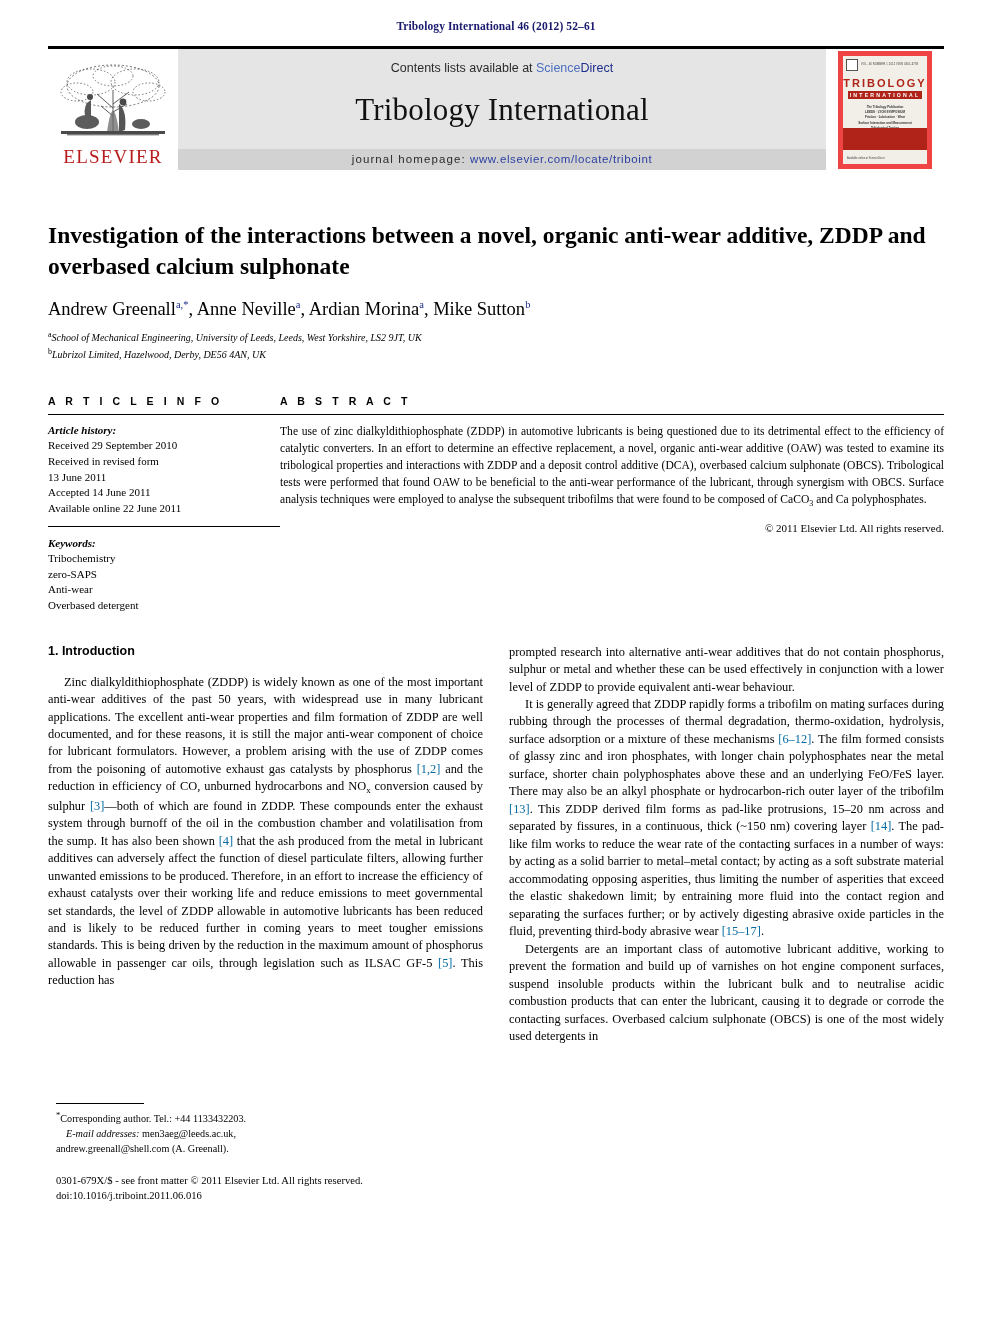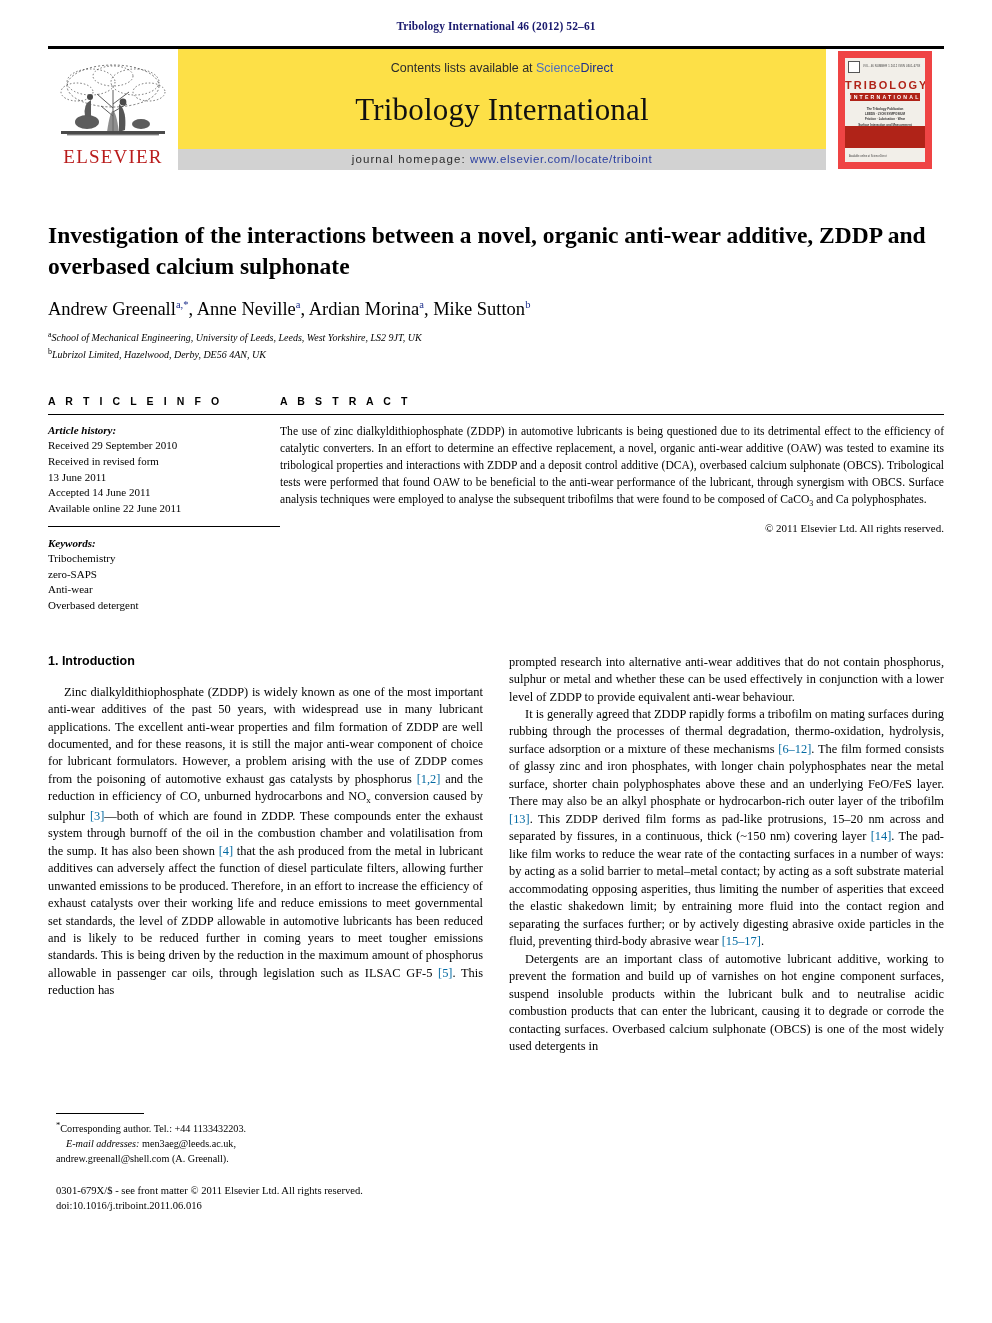--- a/index.html
+++ b/index.html
@@ -49,21 +49,21 @@
     font-family: "Liberation Serif", serif;
     font-size: 19px;
     color: #b91c1c;
     letter-spacing: 1.2px;
     line-height: 1;
     margin-top: 1px;
     text-align: center;
   }
   .mast-center {
     flex: 1 1 auto;
-    background: #fde047;
+    background: #e5e5e5;
     display: flex;
     flex-direction: column;
     align-items: center;
     justify-content: flex-start;
     padding-top: 12px;
     position: relative;
   }
   .contents-line {
     font-family: "Liberation Sans", sans-serif;
     font-size: 12.5px;
@@ -95,21 +95,21 @@
     flex: 0 0 118px;
     background: #ffffff;
     display: flex;
     align-items: center;
     justify-content: center;
   }
   
   .cover {
     width: 94px; height: 118px;
     background: #f2efe9;
-    border: 7px solid #ef4444;
+    border: 5px solid #ef4444;
     position: relative;
     overflow: hidden;
     font-family: "Liberation Sans", sans-serif;
   }
   .cover-top {
     display:flex; align-items:center; gap:3px;
     padding: 3px 3px 0 3px;
   }
   .cover-badge {
     width: 12px; height: 12px; border: 1px solid #555;
@@ -184,21 +184,21 @@
   .abstract-text sub { font-size: 8px; }
   .copyright {
     margin-top: 12px;
     text-align: right;
     font-family: "Liberation Serif", serif;
     font-size: 11px;
   }
 
   
   .body-cols {
-    margin-top: 40px;
+    margin-top: 30px;
     display: flex;
     gap: 26px;
     justify-content: space-between;
   }
   .bcol { flex: 1 1 0; min-width: 0; position: relative; }
   .body-sec-title {
     font-family: "Liberation Sans", sans-serif;
     font-weight: bold;
     font-size: 12.5px;
     margin-bottom: 16px;

